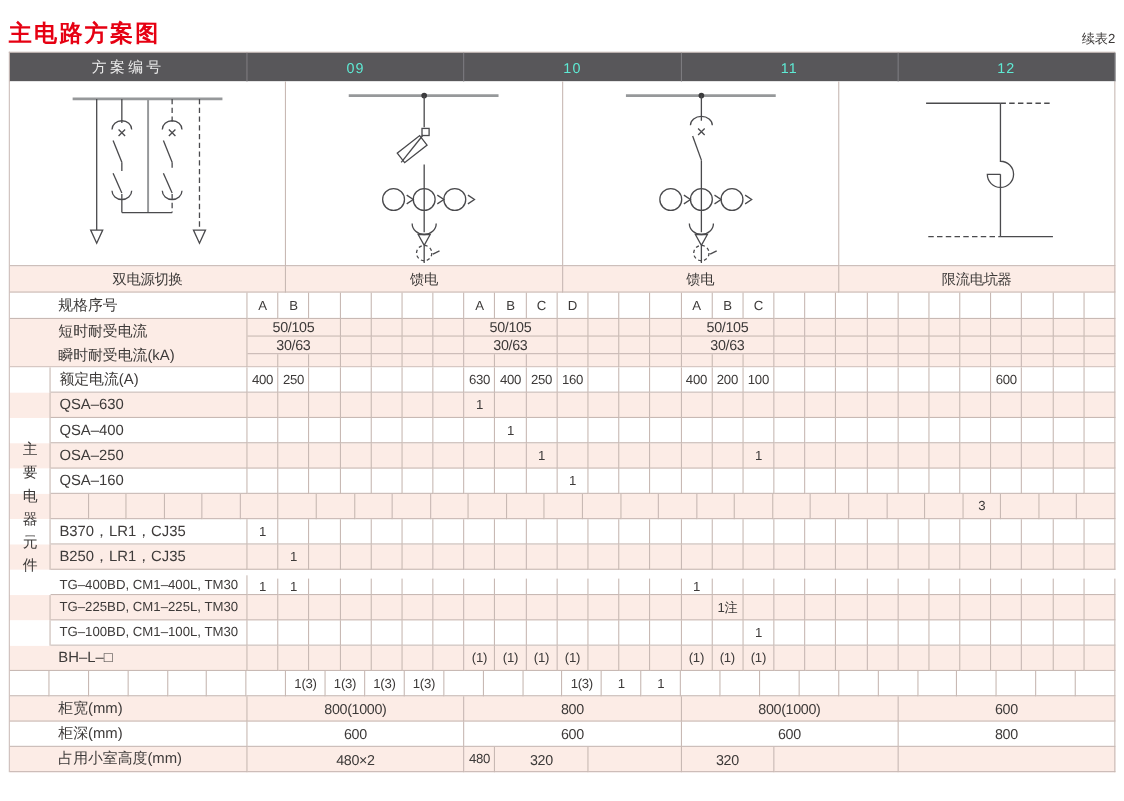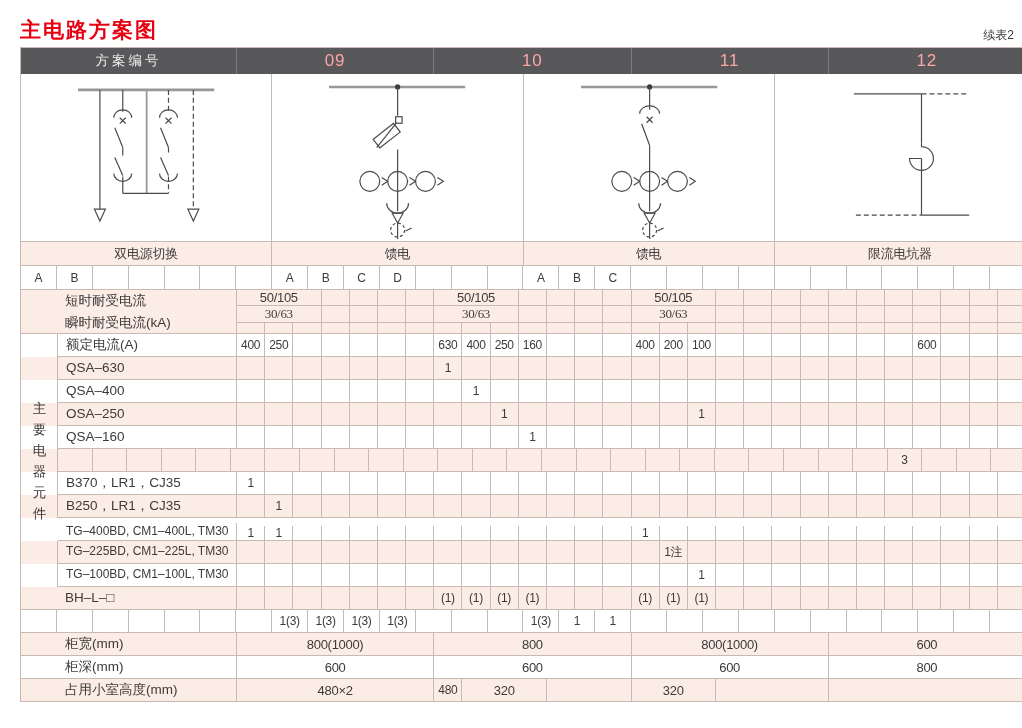--- a/index.html
+++ b/index.html
@@ -1,30 +1,30 @@
 <!DOCTYPE html>
 <html><head>
 <meta charset="utf-8">
 <style>
   * { box-sizing: border-box; margin: 0; padding: 0; }
   html,body { width: 1022px; height: 728px; background:#fff; overflow:hidden;
     font-family: "Liberation Sans", "DejaVu Sans", sans-serif; color:#3d3a39; }
-  .page { padding: 4px 8px 0 8px; margin-left: 12px; }
+  .page { padding: 4px 8px 0 8px; }
   .topbar { display:flex; justify-content:space-between; align-items:flex-end; height:40px; margin-bottom:3px; }
   .title { font-size:21px; font-weight:bold; color:#e60012; letter-spacing:2px; }
   .cont  { font-size:12px; color:#3d3a39; padding-right:0; }
 
   .tbl { width:1006px; border-left:1px solid #c8b9b4; border-top:1px solid #c8b9b4; }
 
   
   .hrow { display:flex; height:26px; background:#58575a; }
   .hlabel { width:216px; display:flex; align-items:center; justify-content:center;
             color:#ececec; font-size:13.5px; letter-spacing:3px; border-right:1px solid #7c7b7f; }
   .hcell  { flex:1; display:flex; align-items:center; justify-content:center;
-            color:#fca5a5; font-size:17px; letter-spacing:1px; border-right:1px solid #7c7b7f; }
+            color:#5eead4; font-size:13px; letter-spacing:1px; border-right:1px solid #7c7b7f; }
 
   
   .drow { display:flex; height:168px; background:#fff; }
   .dlabel { width:216px; border-right:1px solid #c8b9b4; border-bottom:1px solid #c8b9b4;
             display:flex; align-items:center; padding-left:44px; font-size:14px; letter-spacing:1px; }
   .dcell  { flex:1; border-right:1px solid #c8b9b4; border-bottom:1px solid #c8b9b4; }
   .dcell svg { width:100%; height:100%; display:block; }
   .ln  { stroke:#4a4a4d; stroke-width:1.2; fill:none; }
   .lnd { stroke:#4a4a4d; stroke-width:1.2; fill:none; stroke-dasharray:5 3; }
   .bus { stroke:#96989a; stroke-width:2.6; fill:none; }
@@ -165,20 +165,21 @@
     <div id="rows">
         <div class="trow p" style="height: 24px;">
           <div class="cells">
             <div class="cell" style="grid-column: span 7; font-size: 13px;">双电源切换</div>
             <div class="cell" style="grid-column: span 7; font-size: 13px;">馈电</div>
             <div class="cell" style="grid-column: span 7; font-size: 13px;">馈电</div>
             <div class="cell" style="grid-column: span 7; font-size: 13px;">限流电坑器</div>
           </div>
         </div>
         <div class="trow w" style="height: 24px;">
+          <div class="rlabel">规格序号</div>
           <div class="cells">
             <div class="cell" style="grid-column: span 1;">A</div>
             <div class="cell" style="grid-column: span 1;">B</div>
             <div class="cell" style="grid-column: span 1;"></div>
             <div class="cell" style="grid-column: span 1;"></div>
             <div class="cell" style="grid-column: span 1;"></div>
             <div class="cell" style="grid-column: span 1;"></div>
             <div class="cell" style="grid-column: span 1;"></div>
             <div class="cell" style="grid-column: span 1;">A</div>
             <div class="cell" style="grid-column: span 1;">B</div>
@@ -224,21 +225,21 @@
               <div class="cell" style="grid-column: span 1;"></div>
               <div class="cell" style="grid-column: span 1;"></div>
               <div class="cell" style="grid-column: span 1;"></div>
               <div class="cell" style="grid-column: span 1;"></div>
               <div class="cell" style="grid-column: span 1;"></div>
               <div class="cell" style="grid-column: span 1;"></div>
               <div class="cell" style="grid-column: span 1;"></div>
               <div class="cell" style="grid-column: span 1;"></div>
               <div class="cell" style="grid-column: span 1;"></div>
             </div>
-            <div class="cells" style="height: 23px; font-family: Liberation Serif, serif;">
+            <div class="cells" style="height: 23px;">
               <div class="cell" style="grid-column: span 3; font-size: 13px;">30/63</div>
               <div class="cell" style="grid-column: span 1;"></div>
               <div class="cell" style="grid-column: span 1;"></div>
               <div class="cell" style="grid-column: span 1;"></div>
               <div class="cell" style="grid-column: span 1;"></div>
               <div class="cell" style="grid-column: span 3; font-size: 13px;">30/63</div>
               <div class="cell" style="grid-column: span 1;"></div>
               <div class="cell" style="grid-column: span 1;"></div>
               <div class="cell" style="grid-column: span 1;"></div>
               <div class="cell" style="grid-column: span 1;"></div>

